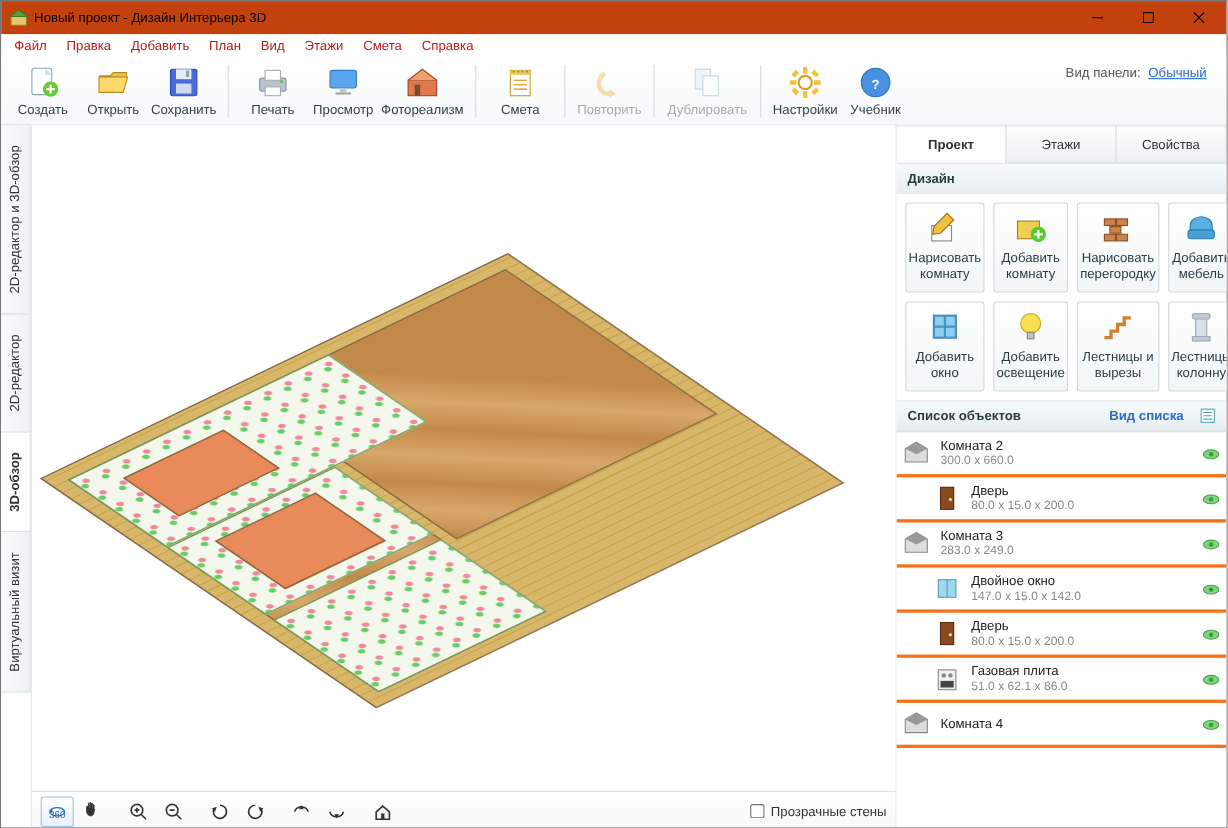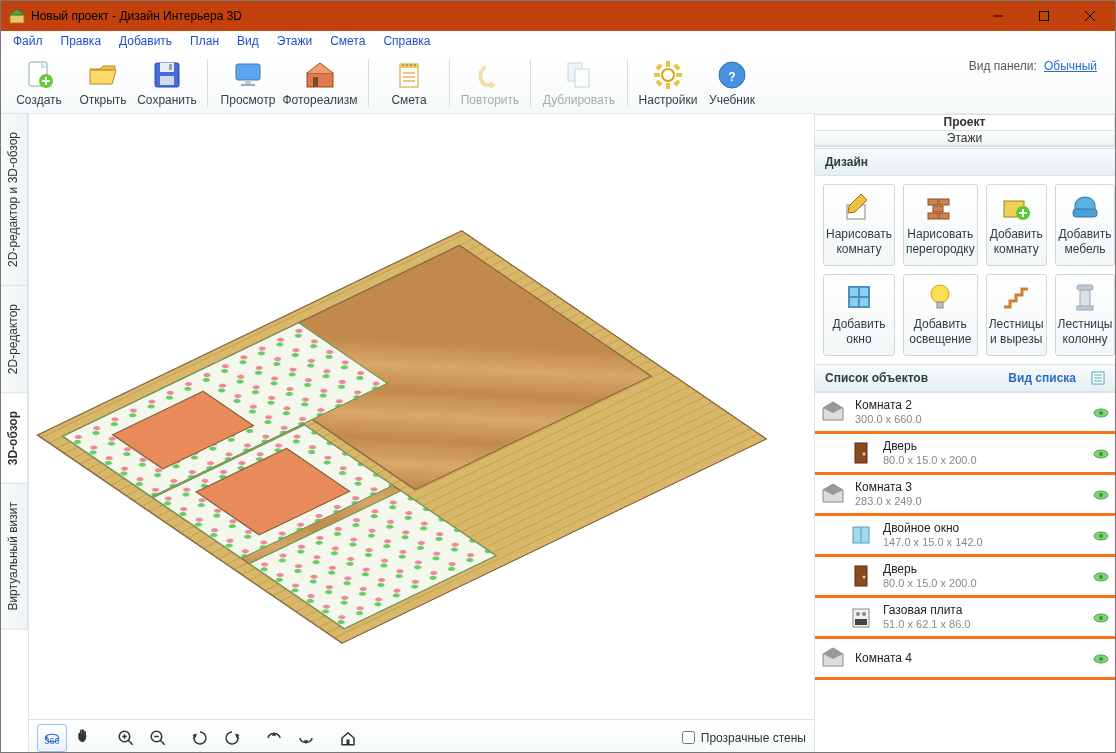--- a/index.html
+++ b/index.html
@@ -4,21 +4,21 @@
 <style>
 * { box-sizing: border-box; margin: 0; padding: 0; font-family: "Segoe UI", Tahoma, sans-serif; font-size: 12px; }
 body { background: #fff; width: 1116px; height: 753px; overflow: hidden; border: 1px solid #777; }
 
 .titlebar { height: 30px; display: flex; align-items: center; padding: 0 2px 0 8px; background: #c2410c; }
 .titlebar .app-icon { width: 16px; height: 16px; margin-right: 6px; }
 .titlebar .title { flex: 1; color: #000; }
 .titlebar .winbtn { width: 46px; height: 30px; display: flex; align-items: center; justify-content: center; color: #000; }
 
 .menubar { height: 20px; display: flex; align-items: center; padding: 0 4px; gap: 2px; }
-.menubar .mi { padding: 2px 8px; color: #1d4ed8; }
+.menubar .mi { padding: 2px 8px; color: #b91c1c; }
 
 .toolbar-row { display: flex; align-items: flex-start; border-bottom: 1px solid #e7ecee; background: linear-gradient(#fff, #f6f9fa); }
 .toolbar { display: flex; padding: 4px 0 2px 0; }
 .tbg { display: flex; padding: 0 6px; }
 .sep { width: 0; border-left: 1px solid #d5dde0; margin: 4px 2px; }
 .tbtn { width: 64px; display:flex; flex-direction:column; align-items:center; gap:2px; padding:4px 2px; }
 .tbtn.wide{width:80px;}
 .tbtn .ico { width:32px; height:32px; display:flex; align-items:center; justify-content:center; }
 .tbtn .lbl { color:#344; }
 .tbtn.disabled .lbl { color:#aaa; }
@@ -42,21 +42,21 @@
 
 .btoolbar{ height:36px; border-top:1px solid #dce2e4; display:flex; align-items:center; padding:0 8px; gap:2px; background:linear-gradient(#fff,#f5f9fa);}
 .ibtn{ width:30px; height:28px; border:1px solid transparent; border-radius:3px; display:flex; align-items:center; justify-content:center; color:#2a6cc9;}
 .ibtn.active{ border-color:#9cc1e8; background:linear-gradient(#fefefe,#e8f2fb);}
 .ibtn svg{width:18px;height:18px;}
 .btoolbar .spacer{flex:1;}
 .chk{display:flex;align-items:center;gap:6px;color:#333;}
 .chk input{width:13px;height:13px;}
 
 .rightpanel{ width:300px; display:flex; flex-direction:column; background:#fff;}
-.rtabs{ display:flex; height:34px;flex-direction:column;}
+.rtabs{ display:flex; height:34px;}
 .rtab{ flex:1; display:flex; align-items:center; justify-content:center; border:1px solid #dce2e4; background:linear-gradient(#fdfefe,#edf2f4); color:#333; margin-left:-1px;}
 .rtab.active{ background:#fff; border-bottom-color:#fff; font-weight:600;}
 
 .sect-hdr{ height:28px; background:linear-gradient(#f6fafb,#e7eef1); border-top:1px solid #dce2e4; border-bottom:1px solid #dce2e4; display:flex; align-items:center; padding:0 10px; font-weight:bold; color:#2c3e44;}
 .sect-hdr .right{margin-left:auto;font-weight:bold;color:#2a6cc9;display:flex;align-items:center;gap:15px;font-size:11px;}
 
 .design-grid{ padding:8px; display:grid; grid-template-columns:repeat(5,1fr); gap:8px;}
 .dcard{ border:1px solid #cfd7da; border-radius:3px; background:linear-gradient(#fff,#f2f6f7); display:flex; flex-direction:column; align-items:center; padding:6px 2px 8px; gap:4px;}
 .dcard .dico{width:32px;height:32px;display:flex;align-items:center;justify-content:center;}
 .dcard .dl{ text-align:center; line-height:1.25; color:#2c3e44;}
@@ -146,20 +146,31 @@
             </svg>
           </span>
           <span class="lbl">Сохранить</span>
         </div>
     </div>
     <div class="sep"></div>
     <div class="tbg">
       <div class="tbtn">
           <span class="ico">
             <svg viewBox="0 0 32 32">
+              <rect x="4" y="12" width="24" height="12" rx="2" fill="#b8c2cc" stroke="#8a96a2"></rect>
+              <rect x="9" y="5" width="14" height="9" fill="#fff" stroke="#aaa"></rect>
+              <rect x="9" y="20" width="14" height="8" fill="#fff" stroke="#aaa"></rect>
+              <circle cx="24" cy="15" r="1.5" fill="#5c5"></circle>
+            </svg>
+          </span>
+          <span class="lbl">Печать</span>
+        </div>
+      <div class="tbtn">
+          <span class="ico">
+            <svg viewBox="0 0 32 32">
               <rect x="4" y="5" width="24" height="16" rx="2" fill="#5aa5f0" stroke="#3a7ac0"></rect>
               <rect x="13" y="21" width="6" height="4" fill="#c0c8d0"></rect>
               <rect x="9" y="25" width="14" height="2" fill="#a0a8b0"></rect>
             </svg>
           </span>
           <span class="lbl">Просмотр</span>
         </div>
       <div class="tbtn wide">
           <span class="ico">
             <svg viewBox="0 0 32 32">
@@ -362,40 +373,40 @@
             <svg viewBox="0 0 32 32">
               <rect x="4" y="14" width="18" height="14" fill="#fff" stroke="#888"></rect>
               <path d="M18 3l6 6-12 12-7 1 1-7z" fill="#f0c040" stroke="#a07010"></path>
             </svg>
           </span>
           <span class="dl">Нарисовать комнату</span>
         </div>
       <div class="dcard">
           <span class="dico">
             <svg viewBox="0 0 32 32">
+              <rect x="4" y="10" width="20" height="16" fill="#f0d050" stroke="#a08020"></rect>
+              <circle cx="23" cy="22" r="7" fill="#5c3"></circle>
+              <path d="M23 18v8M19 22h8" stroke="#fff" stroke-width="2"></path>
+            </svg>
+          </span>
+          <span class="dl">Добавить комнату</span>
+        </div>
+      <div class="dcard">
+          <span class="dico">
+            <svg viewBox="0 0 32 32">
               <g fill="#d0804a" stroke="#8a5020">
                 <rect x="4" y="8" width="10" height="6"></rect>
                 <rect x="15" y="8" width="10" height="6"></rect>
                 <rect x="9" y="15" width="10" height="6"></rect>
                 <rect x="4" y="22" width="10" height="6"></rect>
                 <rect x="15" y="22" width="10" height="6"></rect>
               </g>
             </svg>
           </span>
           <span class="dl">Нарисовать перегородку</span>
-        </div>
-      <div class="dcard">
-          <span class="dico">
-            <svg viewBox="0 0 32 32">
-              <rect x="4" y="10" width="20" height="16" fill="#f0d050" stroke="#a08020"></rect>
-              <circle cx="23" cy="22" r="7" fill="#5c3"></circle>
-              <path d="M23 18v8M19 22h8" stroke="#fff" stroke-width="2"></path>
-            </svg>
-          </span>
-          <span class="dl">Добавить комнату</span>
         </div>
       <div class="dcard">
           <span class="dico">
             <svg viewBox="0 0 32 32">
               <path d="M6 14a10 8 0 0 1 20 0v10H6z" fill="#5ab0e0" stroke="#2a7ab0"></path>
               <rect x="4" y="18" width="24" height="8" rx="3" fill="#4aa0d0" stroke="#2a7ab0"></rect>
             </svg>
           </span>
           <span class="dl">Добавить мебель</span>
         </div>

